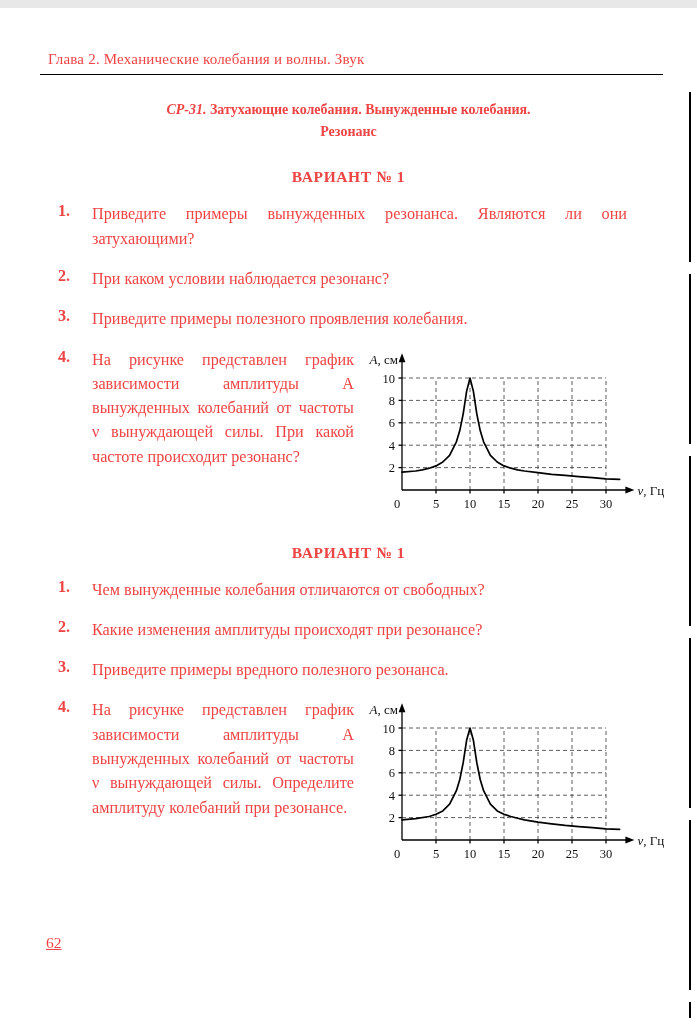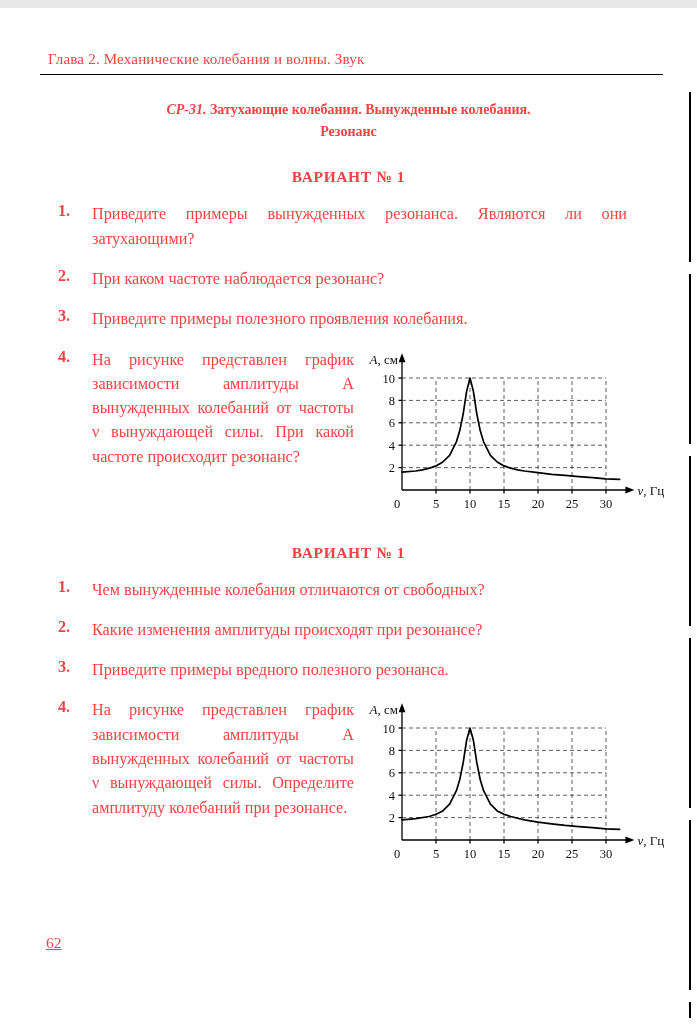--- a/index.html
+++ b/index.html
@@ -94,21 +94,21 @@
   </div>
 
   <div class="variant-heading">ВАРИАНТ № 1</div>
 
   <div class="q">
     <span class="q-num">1.</span>
     <div class="q-text">Приведите примеры вынужденных резонанса. Являются ли они затухающими?</div>
   </div>
   <div class="q">
     <span class="q-num">2.</span>
-    <div class="q-text">При каком частоте наблюдается резонанс?</div>
+    <div class="q-text">При каком условии наблюдается резонанс?</div>
   </div>
   <div class="q">
     <span class="q-num">3.</span>
     <div class="q-text">Приведите примеры полезного проявления колебания.</div>
   </div>
   <div class="q q-with-chart">
     <span class="q-num">4.</span>
     <div class="q-text">На рисунке представлен график зависимости амплитуды А вынужденных колебаний от частоты ν вынуждающей силы. При какой частоте происходит резонанс?</div>
     <div class="chart-box">
         <svg width="310" height="182" viewBox="0 0 310 182" role="img">

